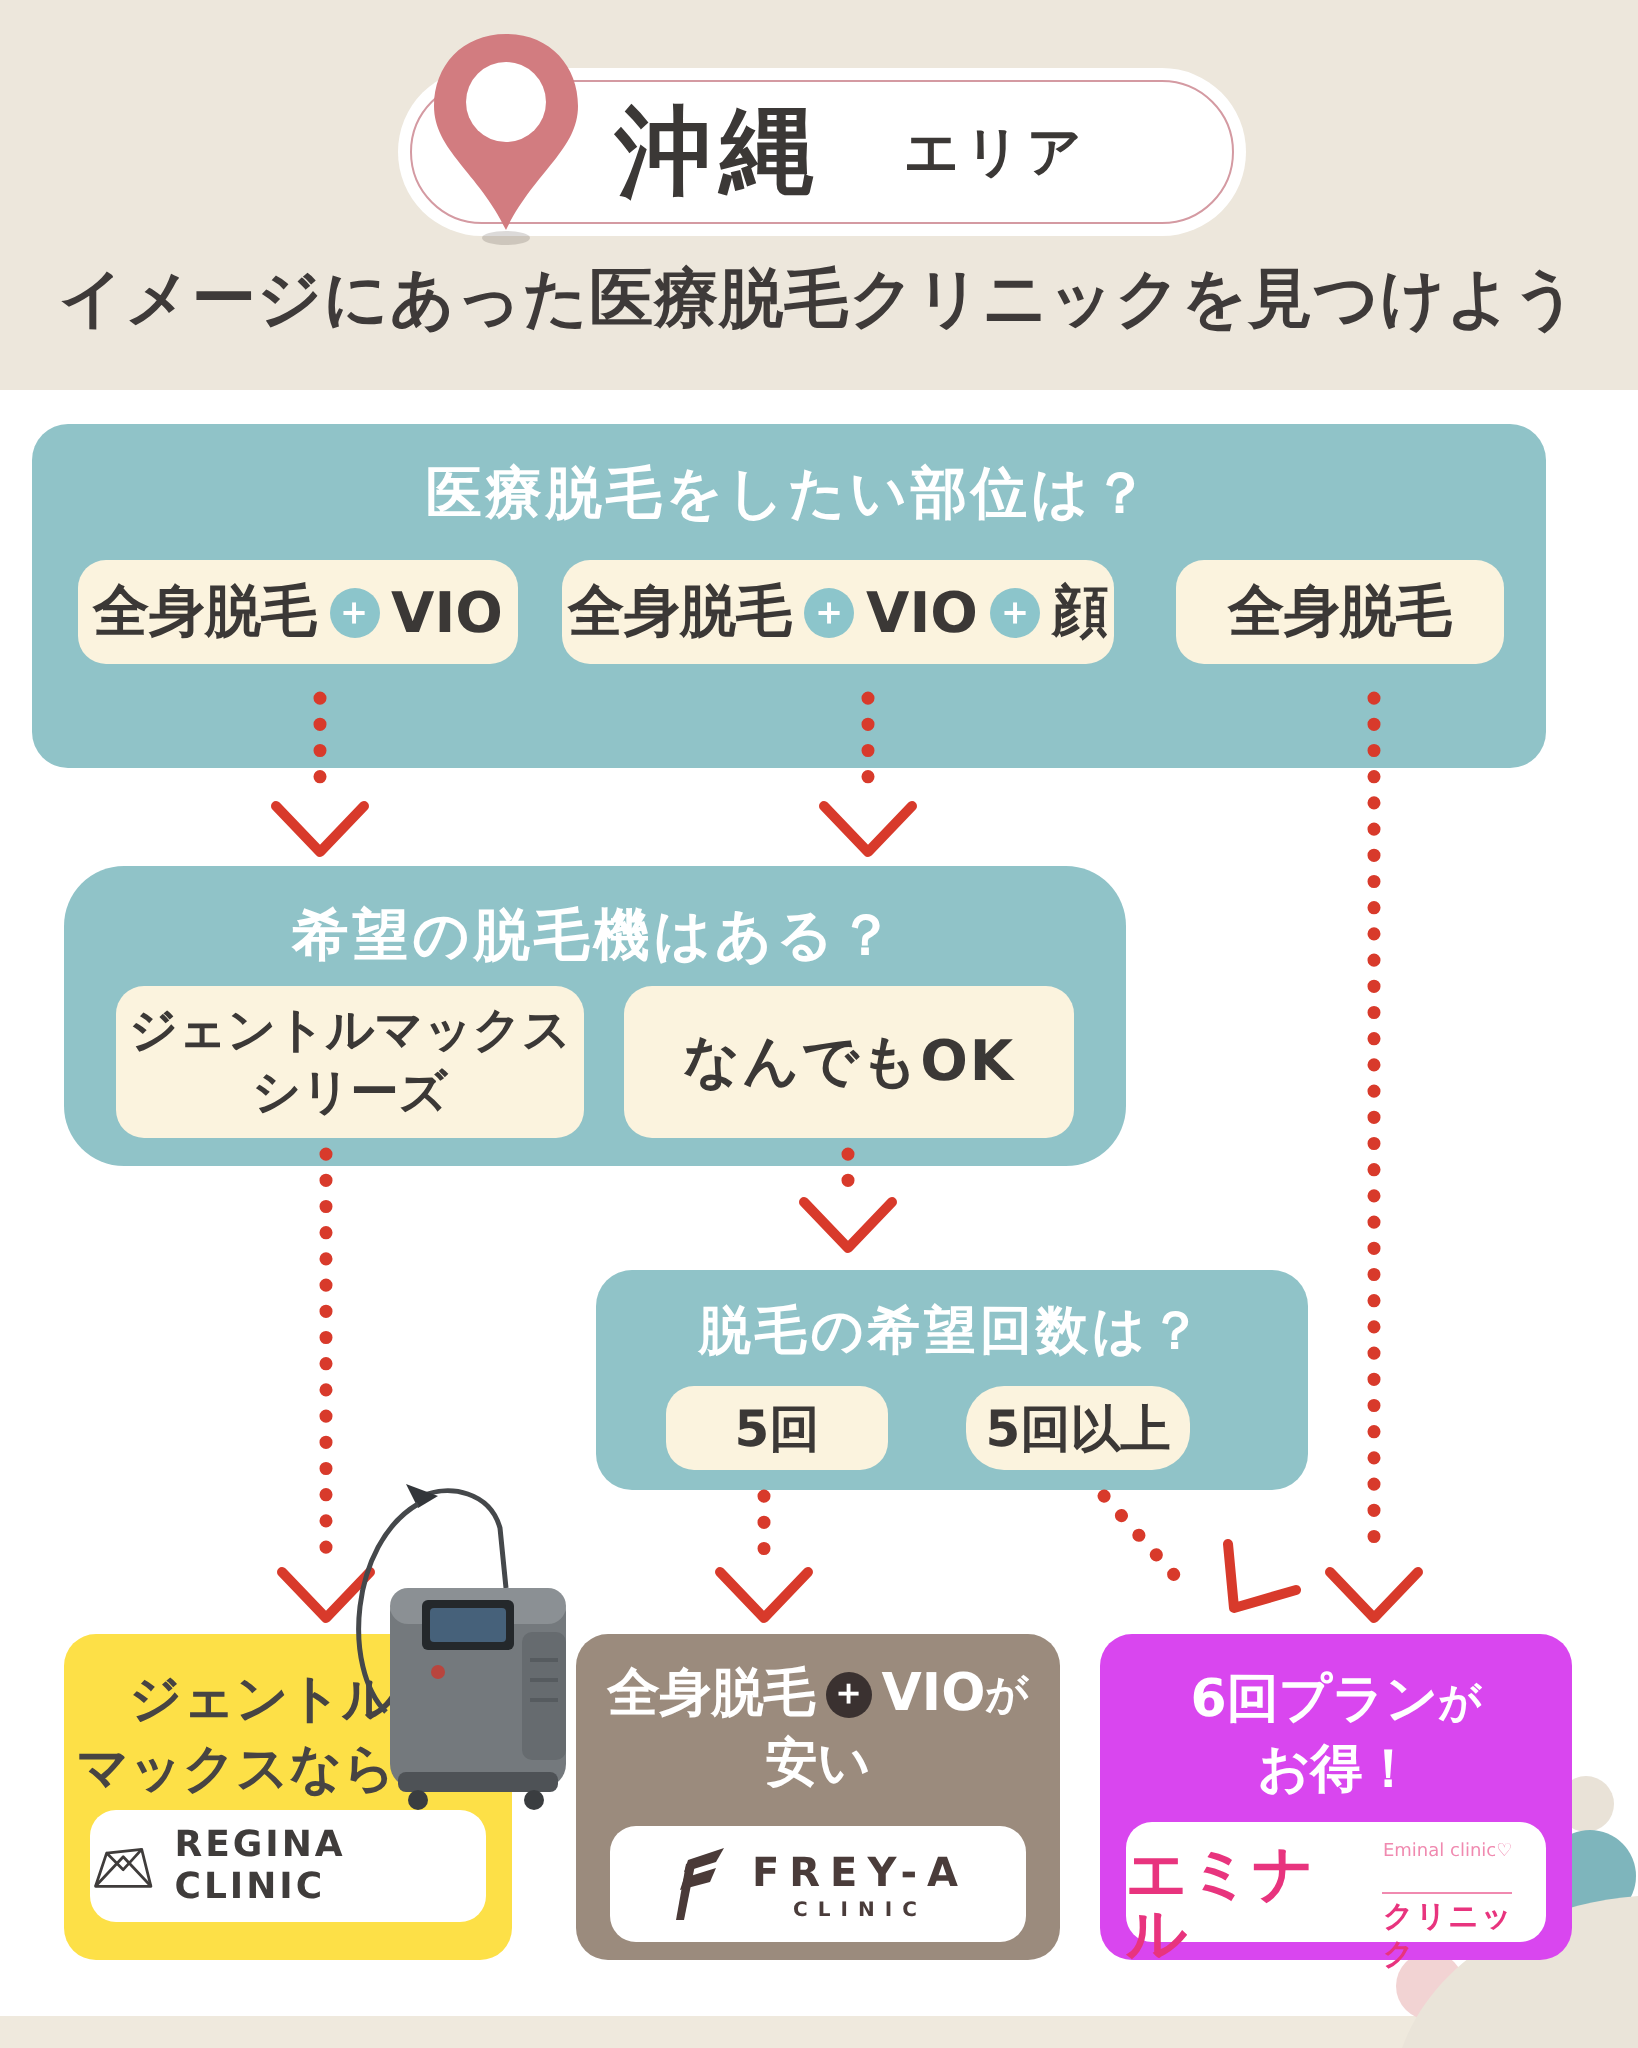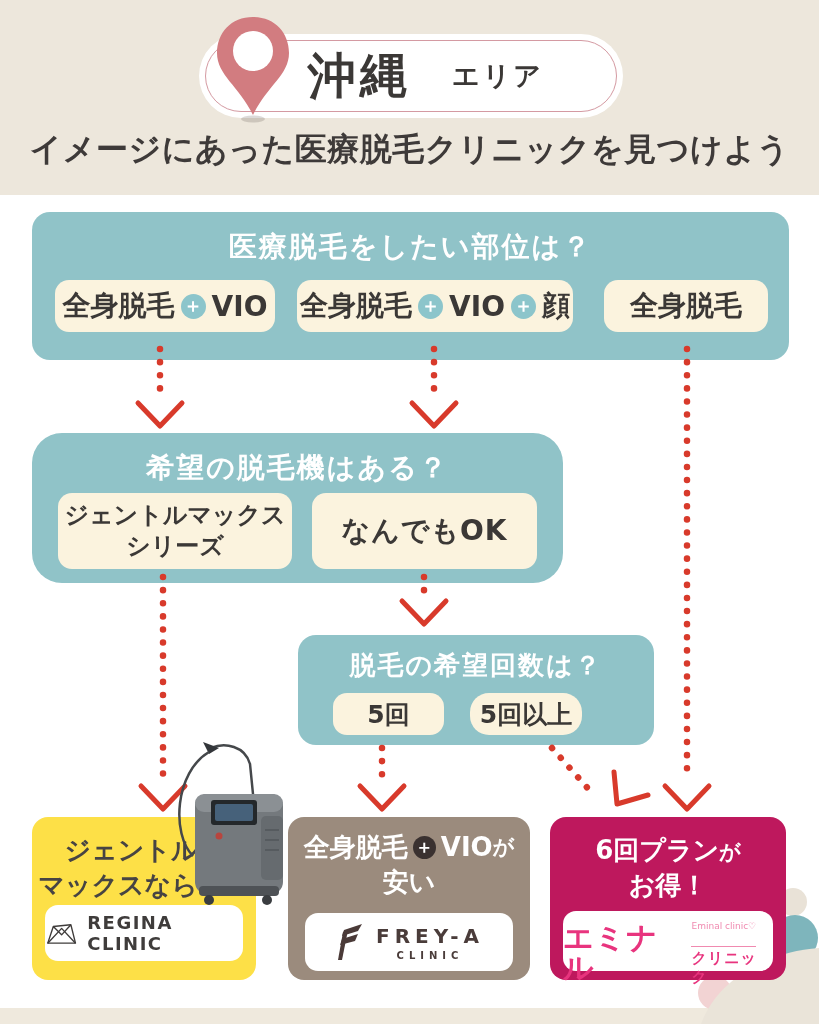--- a/index.html
+++ b/index.html
@@ -23,58 +23,58 @@
   .subtitle{
     position:absolute;left:0;top:128px;width:819px;text-align:center;
     font-size:32px;font-weight:bold;color:#3E3A39;letter-spacing:0.5px;
   }
   
   .qbox{position:absolute;background:#90C3C8;border-radius:18px;z-index:1;}
   .qbox .qtitle{
     position:absolute;left:0;right:0;text-align:center;color:#ffffff;
     font-weight:bold;letter-spacing:2px;
   }
-  .q1{left:32px;top:212px;width:757px;height:148px;text-decoration:underline;}
+  .q1{left:16px;top:212px;width:757px;height:172px;text-decoration:underline;}
   .q1 .qtitle{top:16px;font-size:28px;}
   .q2{left:32px;top:433px;width:531px;height:150px;border-radius:30px;}
   .q2 .qtitle{top:16px;font-size:28px;}
   .q3{left:298px;top:635px;width:356px;height:110px;}
   .q3 .qtitle{top:13px;font-size:26px;}
   .pill{
     position:absolute;background:#FBF3DE;border-radius:14px;
     display:flex;align-items:center;justify-content:center;
     font-weight:bold;color:#3b3836;
   }
   .q1 .pill{top:68px;height:52px;font-size:28px;}
   .pill-a{left:23px;width:220px;}
   .pill-b{left:265px;width:276px;}
   .pill-c{left:572px;width:164px;}
   .q2 .pill{top:60px;height:76px;}
   .pill-gentle{left:26px;width:234px;font-size:24px;line-height:1.3;text-align:center;flex-direction:column;}
   .pill-ok{left:280px;width:225px;font-size:28px;letter-spacing:1px;}
   .q3 .pill{top:58px;height:42px;font-size:25px;}
   .pill-5{left:35px;width:111px;}
-  .pill-5plus{left:172px;width:112px;border-radius:19px;}
+  .pill-5plus{left:185px;width:112px;border-radius:19px;}
   .plus-icon{
     display:inline-flex;width:25px;height:25px;border-radius:50%;
     background:#8CC5CB;color:#fff;align-items:center;justify-content:center;
     font-size:19px;font-weight:bold;margin:0 6px;flex:0 0 auto;
   }
   .plus-dark{background:#3A3130;width:23px;height:23px;font-size:18px;margin:0 5px;}
   
   .rbox{position:absolute;top:817px;height:163px;border-radius:16px;z-index:1;}
   .rbox .rheading{
     position:absolute;left:0;right:0;text-align:center;font-weight:bold;line-height:1.35;
   }
   .regina{left:32px;width:224px;background:#fde047;}
   .regina .rheading{top:16px;font-size:26px;color:#474443;padding-right:26px;}
   .freya{left:288px;width:242px;background:#9B8B7D;}
   .freya .rheading{top:13px;font-size:26px;color:#ffffff;display:flex;flex-direction:column;align-items:center;}
   .freya .rline1{display:flex;align-items:center;}
-  .eminal{left:550px;width:236px;background:#be185d;}
+  .eminal{left:550px;width:236px;background:#d946ef;}
   .eminal .rheading{top:16px;font-size:26px;color:#ffffff;}
   .suffix-small{font-size:21px;}
   .logo-plate{
     position:absolute;background:#ffffff;border-radius:13px;
     display:flex;align-items:center;justify-content:center;
   }
   .regina .logo-plate{left:13px;right:13px;top:88px;height:56px;gap:9px;justify-content:center;}
   .regina-logo-text{font-size:18px;letter-spacing:1.5px;color:#3F3C3B;font-weight:600;}
   .freya .logo-plate{left:17px;right:17px;top:96px;height:58px;gap:12px;}
   .freya-logo-col{display:flex;flex-direction:column;align-items:center;gap:2px;}

